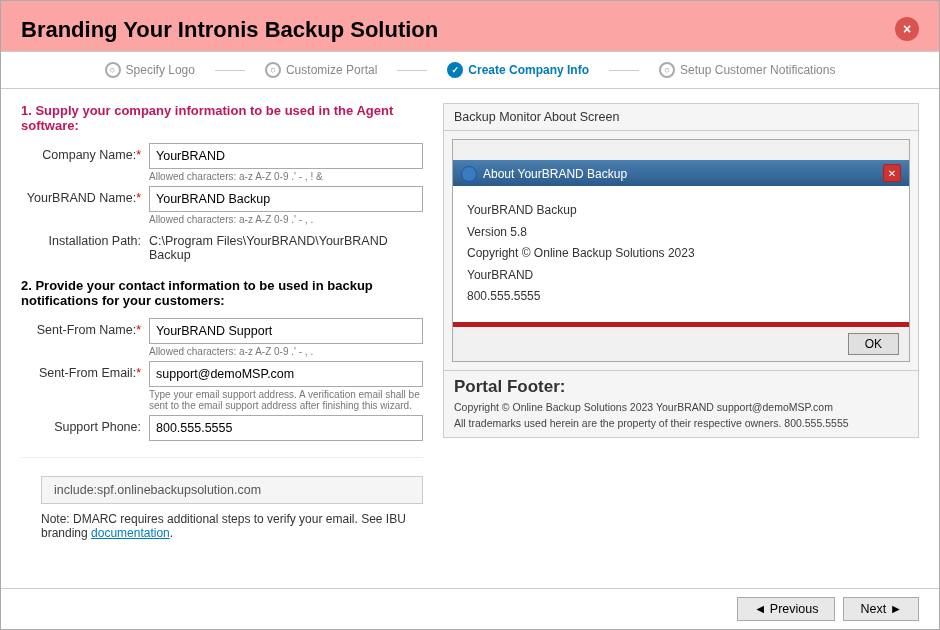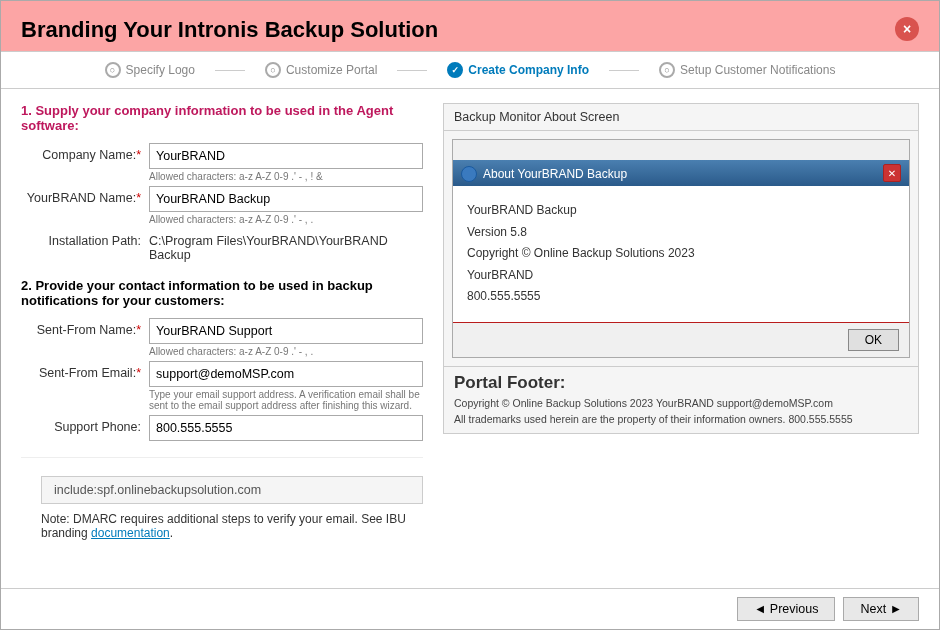--- a/index.html
+++ b/index.html
@@ -267,21 +267,21 @@
       margin-top: 2px;
     }
     .about-info {
       font-size: 12px;
       color: #333;
       line-height: 1.8;
     }
     .about-footer {
       padding: 6px 10px;
       text-align: right;
-      border-top: 1px solid #b91c1c;
+      border-top: 5px solid #b91c1c;
       background: #f0f0f0;
     }
     .ok-button {
       padding: 3px 16px;
       font-size: 12px;
       background: #e0e0e0;
       border: 1px solid #888;
       cursor: pointer;
     }
     .portal-footer {
@@ -445,21 +445,21 @@
               </div>
             </div>
             <div class="about-footer">
               <button class="ok-button">OK</button>
             </div>
           </div>
 
           <div class="portal-footer">
             <div class="portal-footer-title">Portal Footer:</div>
             <div class="portal-footer-text">Copyright © Online Backup Solutions 2023    YourBRAND    support@demoMSP.com</div>
-            <div class="portal-footer-text">All trademarks used herein are the property of their information owners.    800.555.5555</div>
+            <div class="portal-footer-text">All trademarks used herein are the property of their respective owners.    800.555.5555</div>
           </div>
         </div>
       </div>
     </div>
   </div>
 
   <div class="window-footer">
     <button class="nav-btn">◄ Previous</button>
     <button class="nav-btn">Next ►</button>
   </div>

